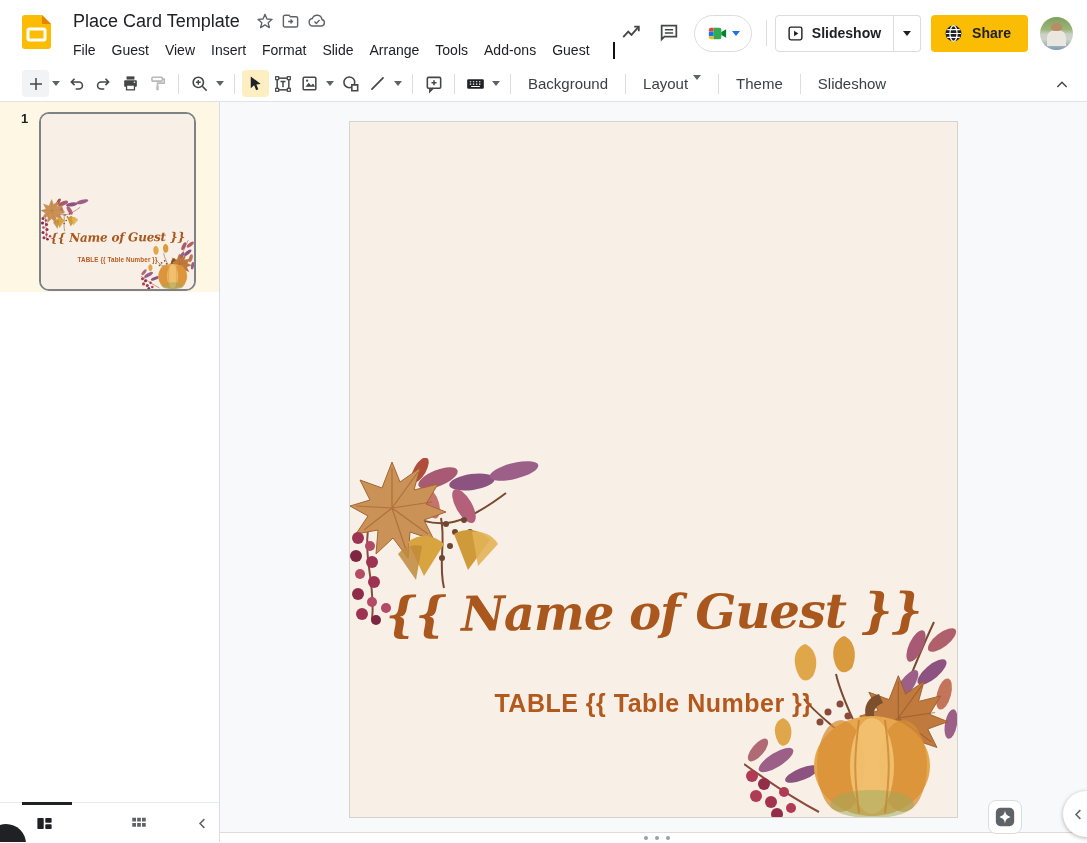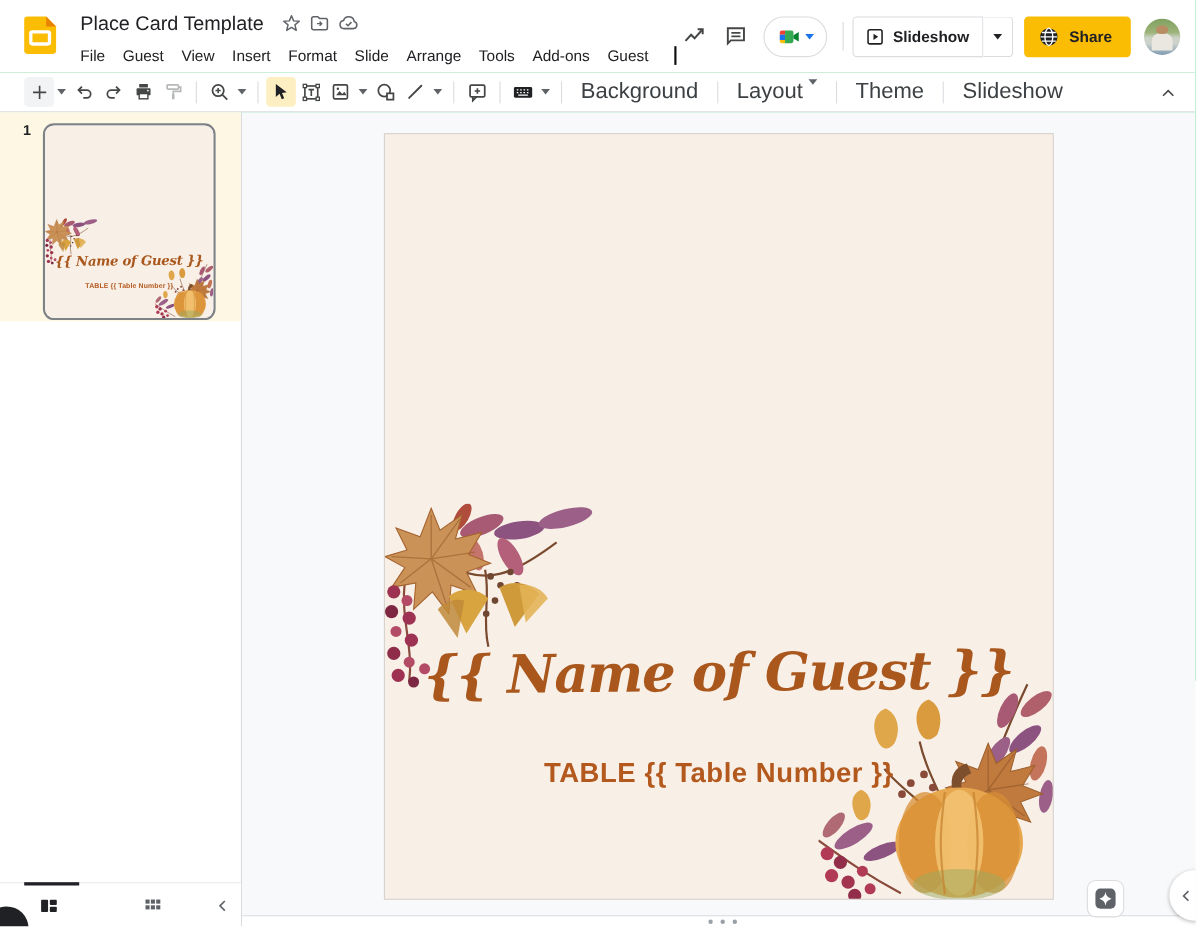--- a/index.html
+++ b/index.html
@@ -1,18 +1,18 @@
 <!DOCTYPE html>
 <html><head>
 <meta charset="utf-8">
 <style>
   * { box-sizing: border-box; margin: 0; padding: 0; }
   html,body { width:1087px; height:843px; }
   body { font-family:"Liberation Sans", sans-serif; background:#fff; overflow:hidden; }
-  .app { position:relative; width:1087px; height:619px; background:#22c55e; }
+  .app { position:relative; width:1087px; height:619px; background:#eab308; }
 
   
   .header { position:relative; height:66px; background:#fff; }
   .logo { position:absolute; left:17px; top:12px; width:40px; height:40px; cursor:pointer; }
   .header-main { position:absolute; left:73px; top:8px; }
   .title-row { display:flex; align-items:center; height:26px; }
   .doc-title { font-size:18px; color:#202124; margin-right:12px; white-space:nowrap; }
   .title-icon { width:26px; height:26px; display:flex; align-items:center; justify-content:center; border-radius:50%; cursor:pointer; }
   .menu-row { display:flex; align-items:center; height:28px; margin-left:-8px; margin-top:2px; }
   .menu-item { font-size:14px; color:#202124; padding:3px 8px; border-radius:4px; cursor:pointer; white-space:nowrap; }
@@ -35,21 +35,21 @@
   .avatar::before { content:""; position:absolute; left:7px; top:13px; width:19px; height:16px; border-radius:45% 45% 0 0; background:#e9e7e0; }
 
   
   .toolbar { position:relative; height:36px; display:flex; align-items:center; padding-left:22px; background:#fff; border-bottom:1px solid #e0e2e5; }
   .tbtn { width:27px; height:27px; display:flex; align-items:center; justify-content:center; border-radius:4px; cursor:pointer; flex:none; }
   .tbtn.bg { background:#f1f3f4; }
   .tbtn.active { background:#feefc3; }
   .tbtn.disabled { opacity:.38; cursor:default; }
   .tcaret { width:14px; height:27px; display:flex; align-items:center; justify-content:center; cursor:pointer; flex:none; }
   .tsep { width:1px; height:20px; background:#dadce0; margin:0 7px; flex:none; }
-  .tlabel { font-size:20px; color:#3c4043; padding:5px 10px; border-radius:4px; cursor:pointer; white-space:nowrap; flex:none; display:flex; align-items:flex-start; gap:5px; }
+  .tlabel { font-size:15px; color:#3c4043; padding:5px 10px; border-radius:4px; cursor:pointer; white-space:nowrap; flex:none; display:flex; align-items:flex-start; gap:5px; }
   .toolbar-collapse { position:absolute; right:12px; top:6px; width:26px; height:26px; display:flex; align-items:center; justify-content:center; cursor:pointer; }
 
   
   .body { display:flex; height:740px; }
   .filmstrip-panel { width:220px; border-right:1px solid #dadce0; position:relative; background:#fff; flex:none; overflow:hidden; }
   .thumb-row { position:absolute; left:0; top:0; width:100%; height:190px; background:#fdf7e3; }
   .slide-number { position:absolute; left:21px; top:9px; font-size:13px; font-weight:bold; color:#202124; }
   .thumb { position:absolute; left:39px; top:10px; width:157px; height:179px; border:2px solid #7e8287; border-radius:10px; background:#fff; overflow:hidden; cursor:pointer; }
   .thumb-scale { width:609px; height:697px; transform:scale(0.2513); transform-origin:0 0; }
   .panel-bottom-bar { position:absolute; left:0; bottom:0; width:100%; height:40px; background:#fff; border-top:1px solid #e8eaed; }

